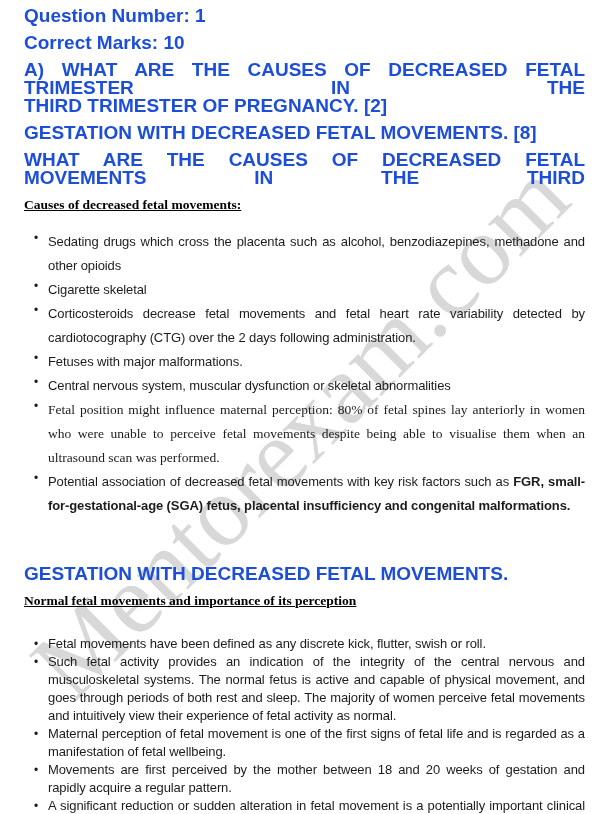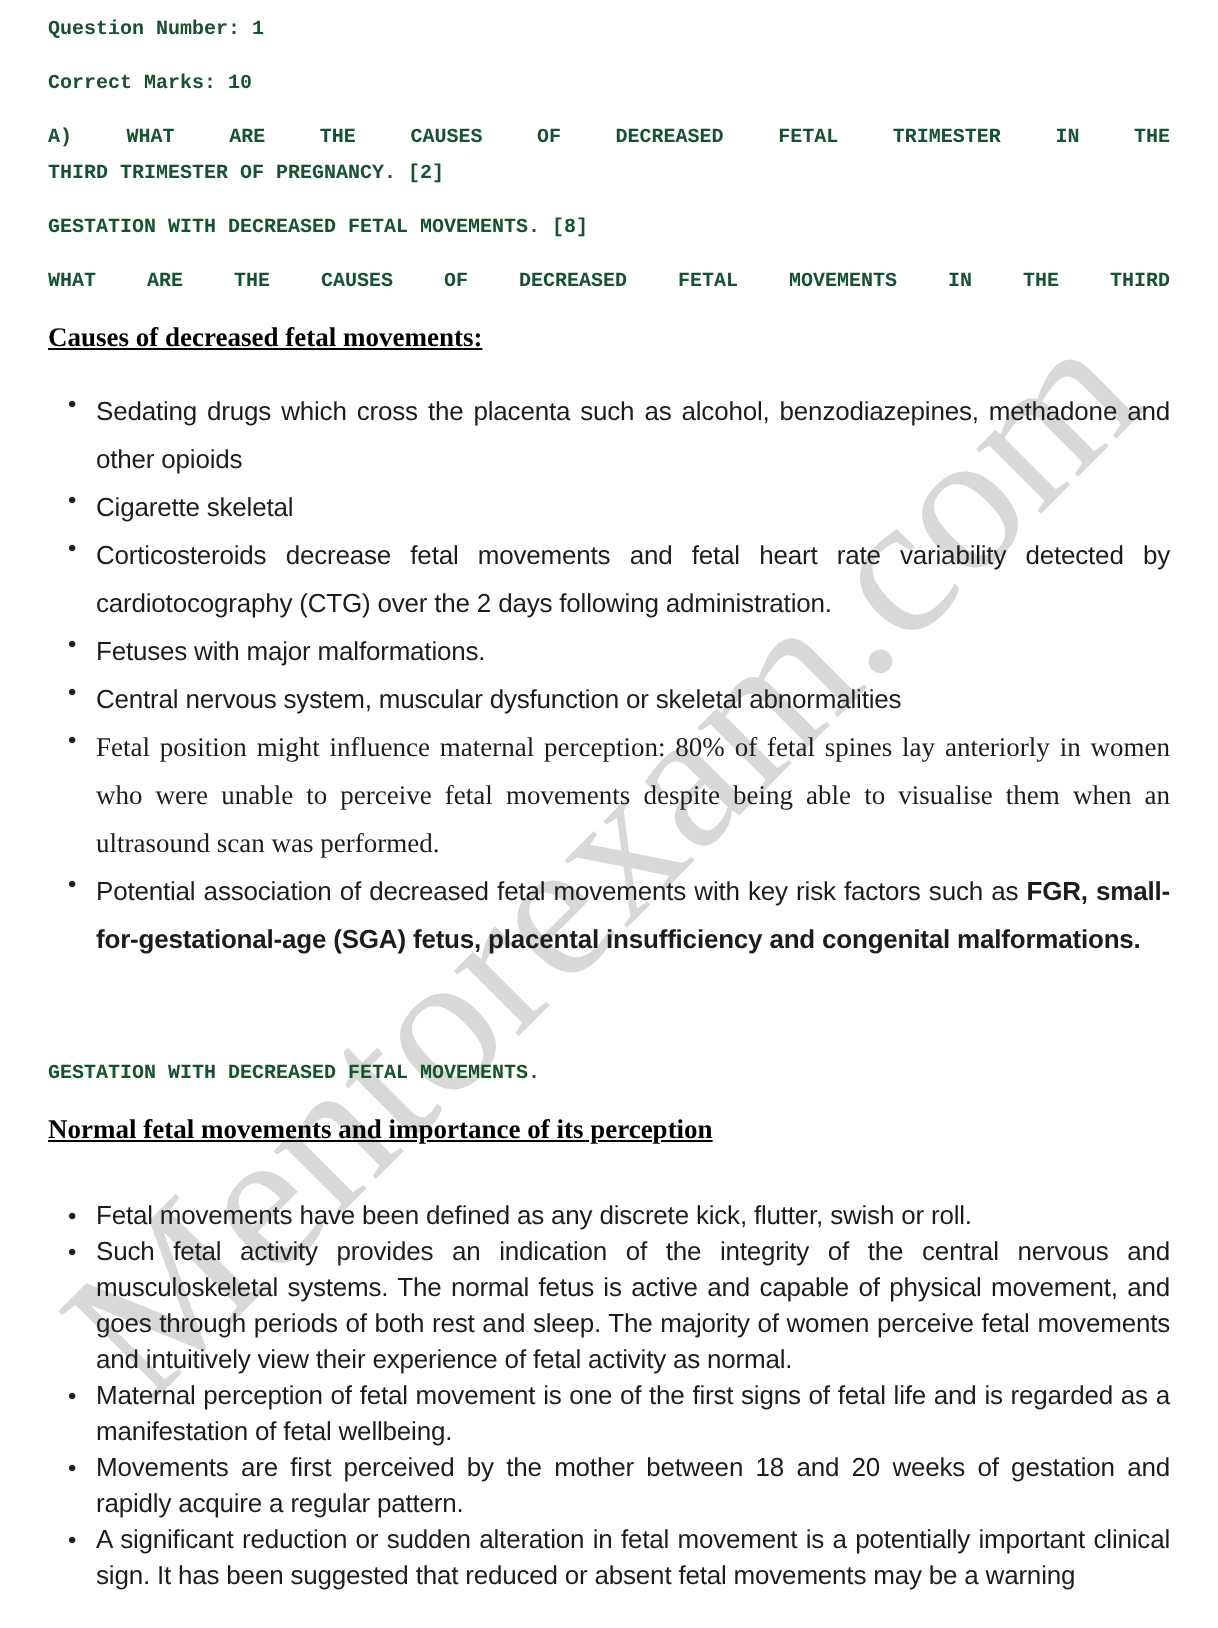--- a/index.html
+++ b/index.html
@@ -21,24 +21,24 @@
     z-index: 0;
     user-select: none;
   }
   .content {
     position: relative;
     z-index: 1;
     padding: 7px 24px 0 24px;
     color: #1c1c1c;
   }
   .meta, .red-h {
-    font-family: Liberation Mono, monospace;
+    font-family: Liberation Sans, sans-serif;
     font-weight: bold;
-    color: #14532d;
-    font-size: 10px;
+    color: #1d4ed8;
+    font-size: 19px;
     line-height: 18px;
     margin: 0 0 9px 0;
   }
   .red-h .jline { display: block; text-align: justify; text-align-last: justify; }
   .red-h .lline { display: block; }
   .subheading {
     font-family: "Liberation Serif", serif;
     font-weight: bold;
     font-size: 13.5px;
     line-height: 18px;

